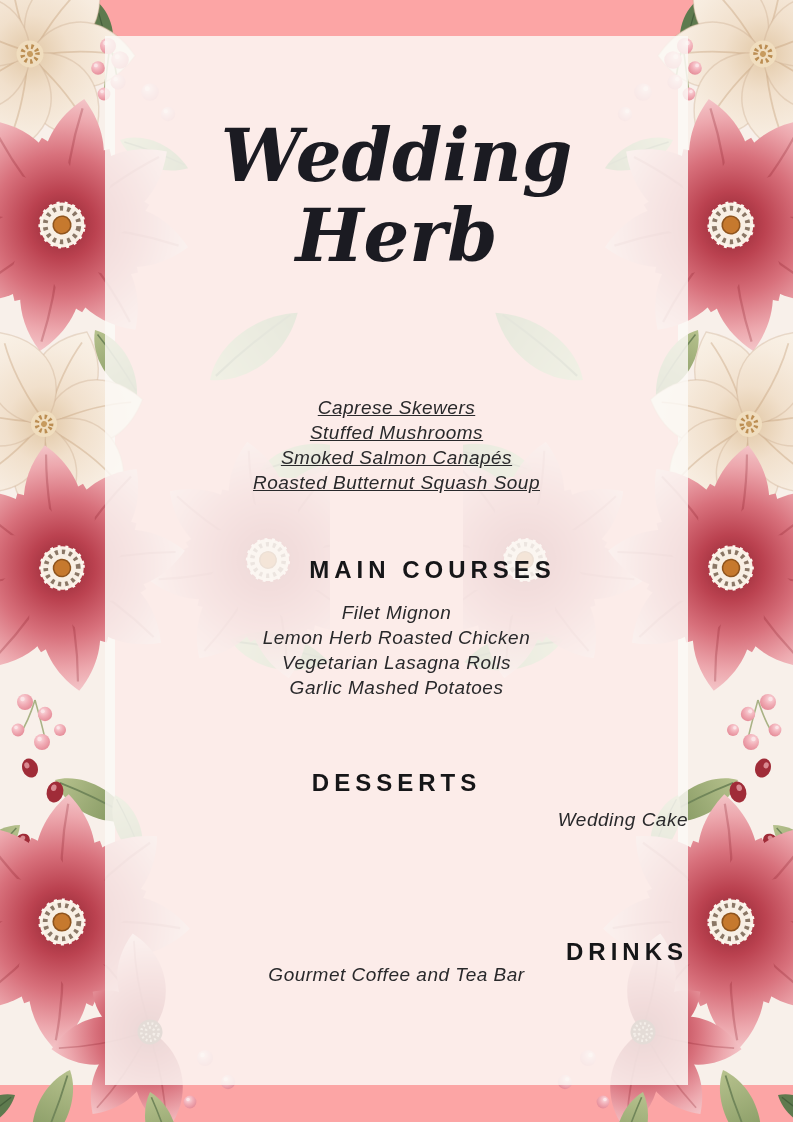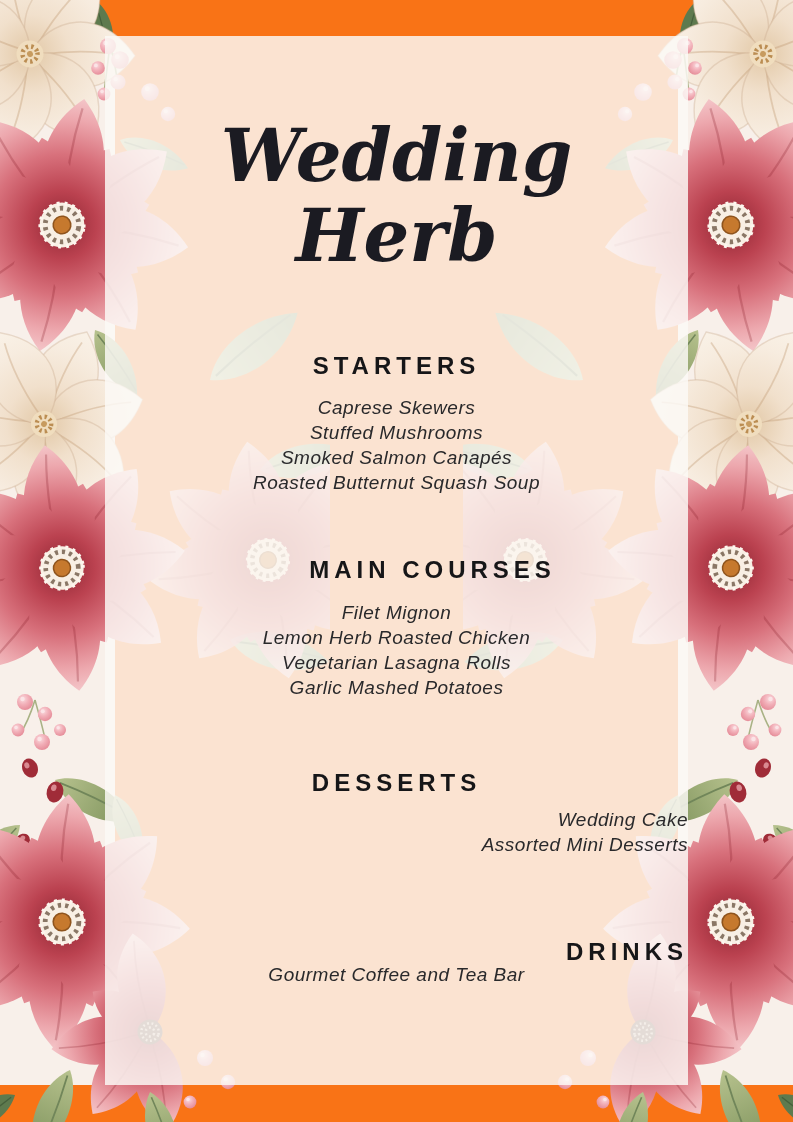--- a/index.html
+++ b/index.html
@@ -1,18 +1,18 @@
 <!DOCTYPE html>
 <html><head>
 <meta charset="utf-8">
 <style>
   html,body{margin:0;padding:0;}
   .page{
     position:relative; width:793px; height:1122px; overflow:hidden;
-    background:#f97316;
+    background:#fca5a5;
     font-family:"Liberation Sans",sans-serif;
   }
   .border-svg{position:absolute; top:0; width:330px; height:1122px; z-index:1;}
   .border-left{left:0;}
   .border-right{right:0; transform:scaleX(-1);}
   .panel{
     position:absolute; left:105px; top:36px; width:583px; height:1049px;
     background:rgba(251,249,245,0.84); z-index:2;
   }
   .content{position:absolute; inset:0; z-index:3; text-align:center; color:#1d1d1f;}
@@ -25,21 +25,21 @@
   .title-2{top:196px;}
   .heading{
     font-weight:700; font-size:24px; line-height:28px; letter-spacing:5px;
     color:#161618;
   }
   .h-starters{top:352px;} .h-mains{top:556px;padding-left:36px;} .h-desserts{top:735px;margin-top:34px;} .h-drinks{top:938px;text-align:right;}
   .items{
     font-style:italic; font-weight:500; font-size:19px; line-height:25px;
     letter-spacing:.5px; color:#29292b;
   }
-  .i-starters{top:395px;} .i-mains{top:600px;} .i-desserts{top:807px;text-align:right;} .i-drinks{top:955px;margin-top:7px;}
+  .i-starters{top:395px;text-decoration:underline;} .i-mains{top:600px;} .i-desserts{top:807px;text-align:right;} .i-drinks{top:955px;margin-top:7px;}
 </style>
 </head>
 <body>
 
 <div class="page">
 
   <svg class="border-svg border-left" viewBox="0 0 330 1122" xmlns="http://www.w3.org/2000/svg">
     <defs>
       <radialGradient id="redGrad" gradientUnits="userSpaceOnUse" cx="0" cy="0" r="85">
         <stop offset="0" stop-color="#8e2632"></stop>
@@ -208,40 +208,38 @@
     <use href="#borderComp"></use>
   </svg>
 
   <div class="panel"></div>
 
   <div class="content">
 
     <div class="title-line title-1">Wedding</div>
     <div class="title-line title-2">Herb</div>
 
-    <div class="heading h-starters">STARTERS</div>
     <div class="items i-starters">
       <div>Caprese Skewers</div>
       <div>Stuffed Mushrooms</div>
       <div>Smoked Salmon Canapés</div>
       <div>Roasted Butternut Squash Soup</div>
     </div>
 
     <div class="heading h-mains">MAIN COURSES</div>
     <div class="items i-mains">
       <div>Filet Mignon</div>
       <div>Lemon Herb Roasted Chicken</div>
       <div>Vegetarian Lasagna Rolls</div>
       <div>Garlic Mashed Potatoes</div>
     </div>
 
     <div class="heading h-desserts">DESSERTS</div>
     <div class="items i-desserts">
       <div>Wedding Cake</div>
-      <div>Assorted Mini Desserts</div>
     </div>
 
     <div class="heading h-drinks">DRINKS</div>
     <div class="items i-drinks">
       <div>Gourmet Coffee and Tea Bar</div>
     </div>
 
   </div>
 </div>
 

